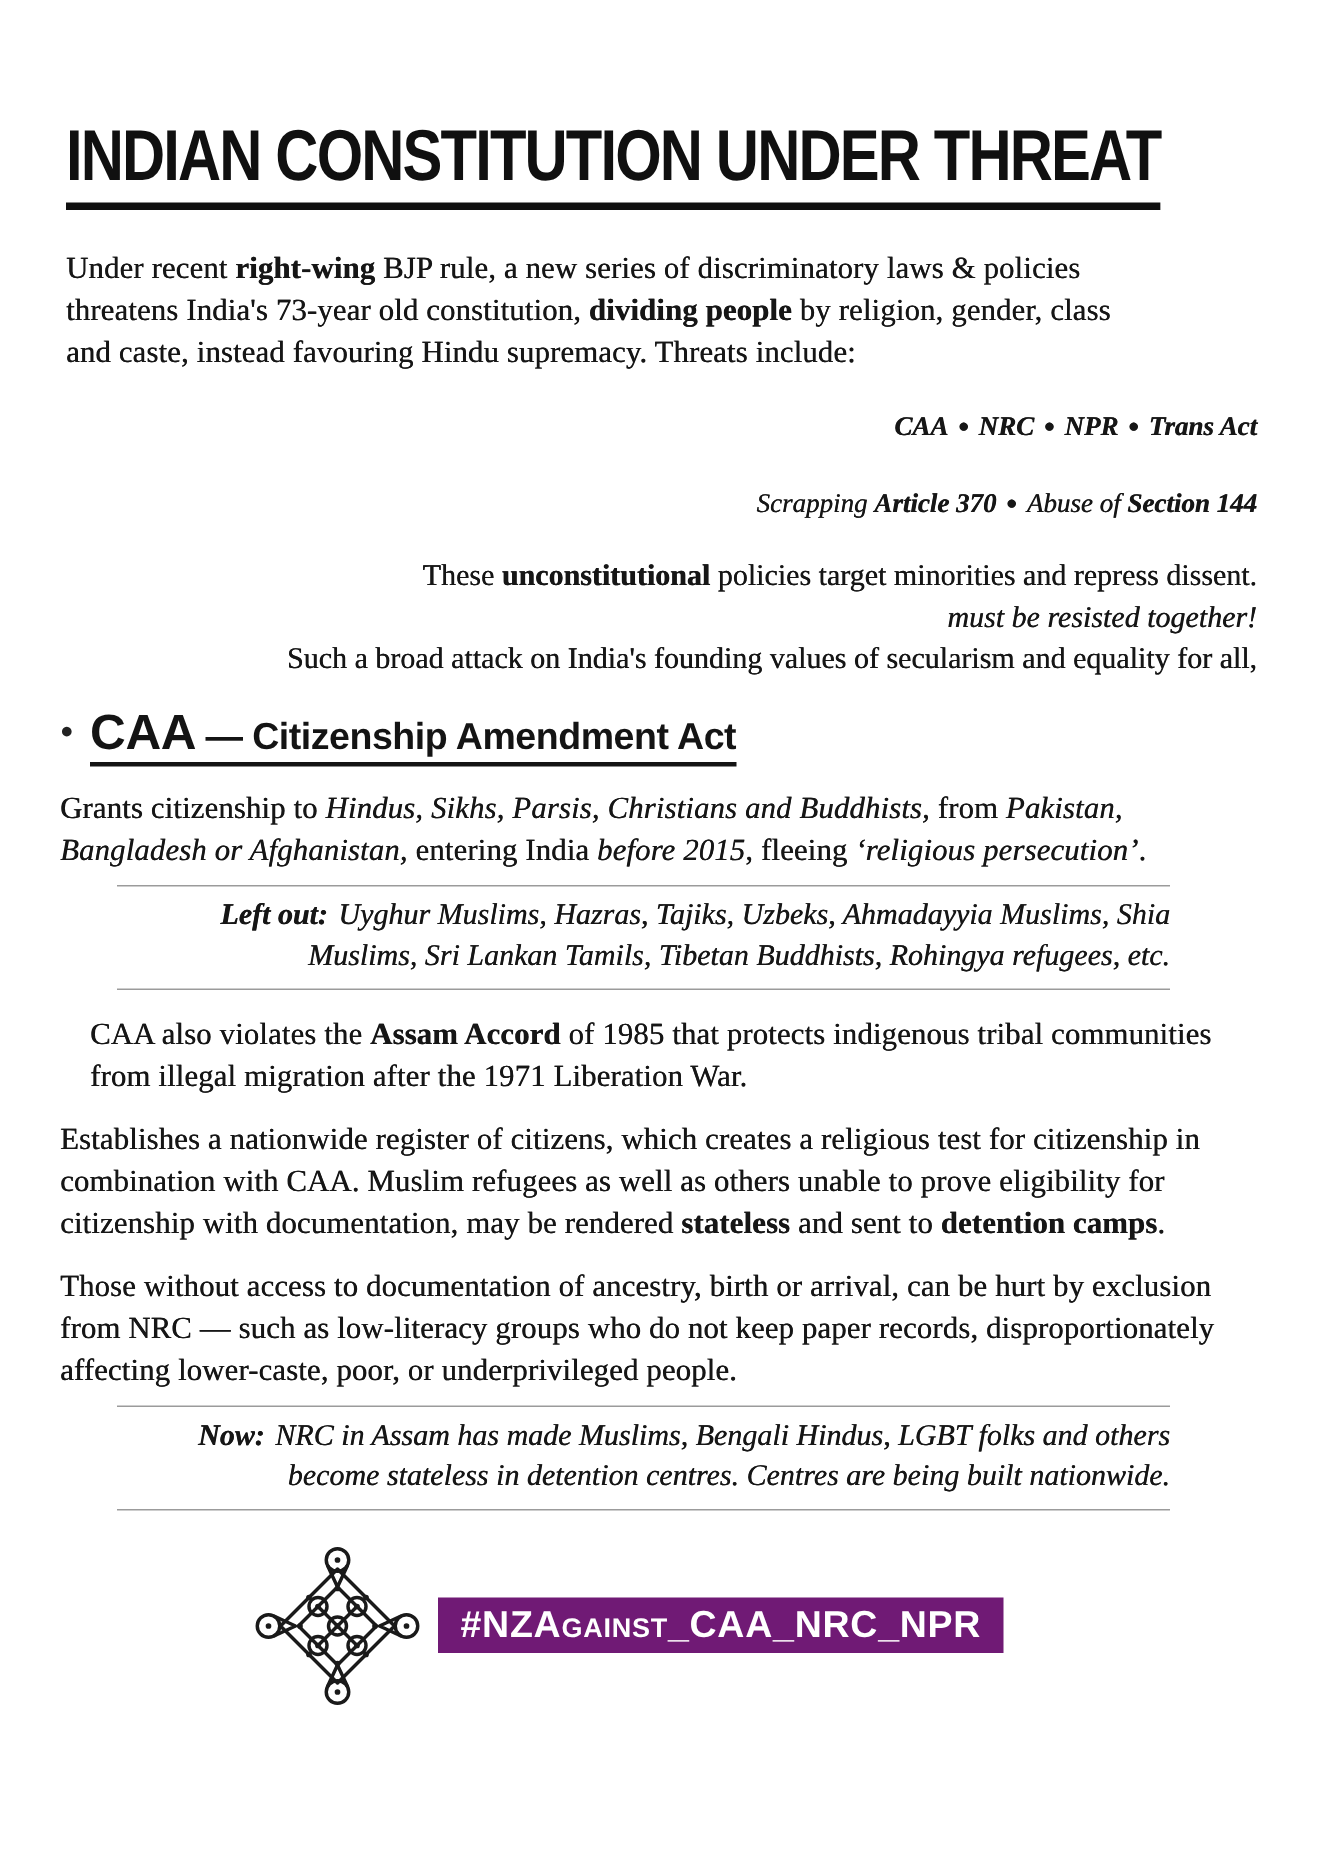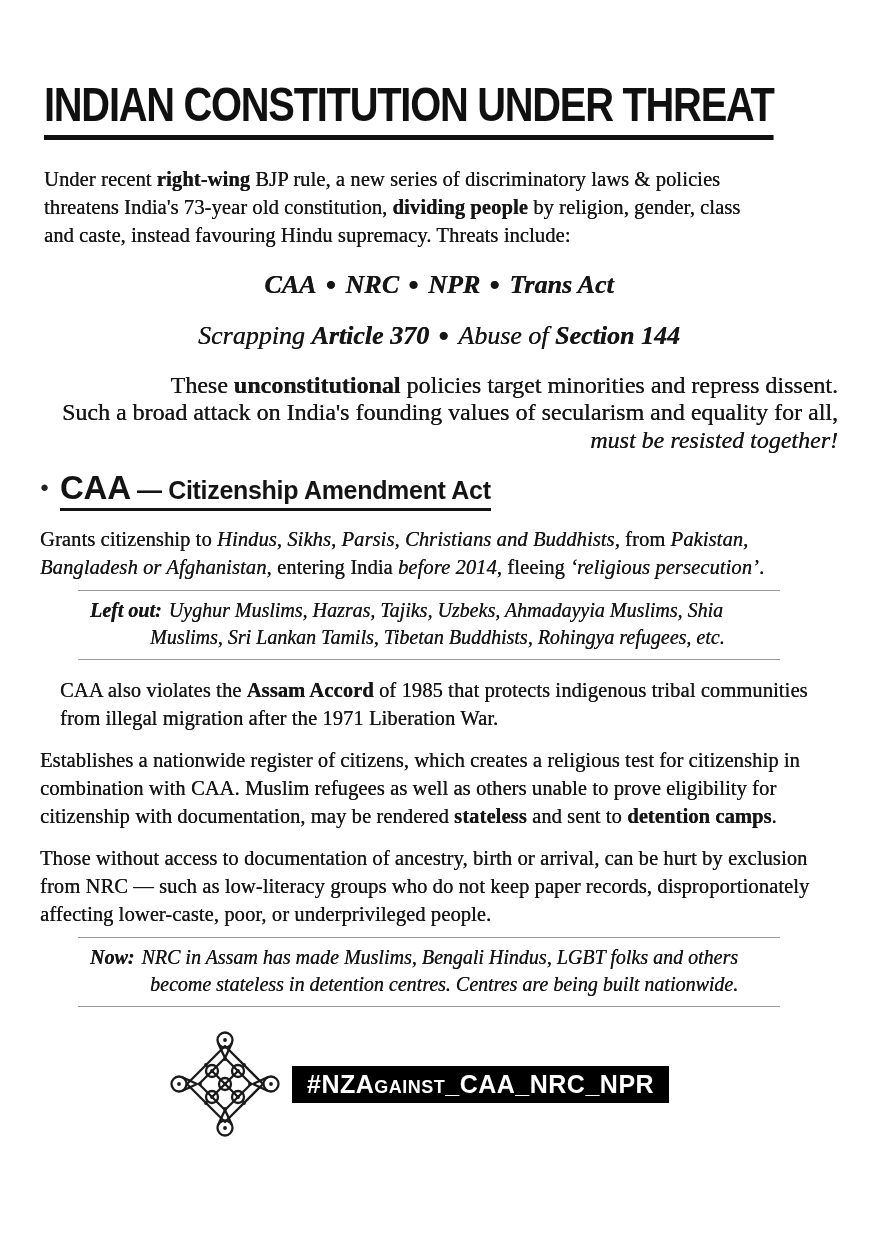--- a/index.html
+++ b/index.html
@@ -46,32 +46,32 @@
   .p-nrc1 { max-width: 782px; margin-top: 14px; }
   .p-nrc2 { max-width: 772px; margin-top: 14px; }
 
   .s-b  { font-weight: 700; }
   .s-i  { font-style: italic; }
   .s-bi { font-weight: 700; font-style: italic; }
   .s-dot { font-weight: 700; font-size: 0.70em; vertical-align: 0.14em; font-style: normal; }
 
   
   .slogan {
-    text-align: center;
-    font-size: 26px;
+    text-align: right;
+    font-size: 18px;
     line-height: 30px;
     margin: 20px 0 0 0;
     text-shadow: 0.3px 0 0 currentColor;
   }
   .slogan2 { margin-top: 21px; }
 
   
   .resist { margin-top: 21px; text-align: right; }
   .resist p {
-    margin: 0; font-size: 24px; line-height: 27.5px;
+    margin: 0; font-size: 20px; line-height: 27.5px;
     text-shadow: 0.25px 0 0 currentColor;
     text-align: right;
   }
 
   
   .section-h {
     margin: 15px 0 0 0;
     font-family: "Liberation Sans", sans-serif;
     font-weight: 700;
     color: #141414;
@@ -98,33 +98,34 @@
     padding: 6px 0 8px 0;
   }
   .callout p {
     margin: 0;
     font-size: 20px;
     line-height: 27px;
     font-style: italic;
     padding-left: 72px;
     text-indent: -60px;
     text-shadow: 0.25px 0 0 currentColor;
+    text-align: right;
   }
   .c-label { font-weight: 700; margin-right: 7px; }
 
   
   .footer {
     margin: 22px 0 0 128px;
     display: flex;
     align-items: center;
   }
   .kolam { flex: 0 0 auto; }
   .hashtag-badge {
     margin-left: 10px;
-    background: #000000;
+    background: #701a75;
     color: #ffffff;
     font-family: "Liberation Sans", sans-serif;
     font-weight: 700;
     font-size: 25px;
     font-variant: small-caps;
     letter-spacing: 0.5px;
     height: 37px;
     line-height: 36px;
     padding: 0 15px;
     white-space: nowrap;
@@ -139,29 +140,29 @@
     <span class="title-inner">INDIAN CONSTITUTION UNDER THREAT</span>
   </div>
 
   <p class="body-text intro"><span>Under recent </span><span class="s-b">right-wing</span><span> BJP rule, a new series of discriminatory laws &amp; policies threatens India's 73-year old constitution, </span><span class="s-b">dividing people</span><span> by religion, gender, class and caste, instead favouring Hindu supremacy. Threats include:</span></p>
 
   <p class="slogan"><span class="s-bi">CAA</span><span class="s-dot">&nbsp;&nbsp;●&nbsp;&nbsp;</span><span class="s-bi">NRC</span><span class="s-dot">&nbsp;&nbsp;●&nbsp;&nbsp;</span><span class="s-bi">NPR</span><span class="s-dot">&nbsp;&nbsp;●&nbsp;&nbsp;</span><span class="s-bi">Trans Act</span></p>
   <p class="slogan slogan2"><span class="s-i">Scrapping </span><span class="s-bi">Article 370</span><span class="s-dot">&nbsp;&nbsp;●&nbsp;&nbsp;</span><span class="s-i">Abuse of </span><span class="s-bi">Section 144</span></p>
 
   <div class="resist">
     <p><span>These </span><span class="s-b">unconstitutional</span><span> policies target minorities and repress dissent.</span></p>
+    <p><span class="s-i">must be resisted together!</span></p>
     <p><span>Such a broad attack on India's founding values of secularism and equality for all,</span></p>
-    <p><span class="s-i">must be resisted together!</span></p>
   </div>
 
   <h2 class="section-h">
     <span class="bullet">●</span><span class="h2-text"><span class="acronym">CAA</span> <span class="h-dash">—</span> <span class="h-rest">Citizenship Amendment Act</span></span>
   </h2>
 
-  <p class="body-text p-caa1"><span>Grants citizenship to </span><span class="s-i">Hindus, Sikhs, Parsis, Christians and Buddhists,</span><span> from </span><span class="s-i">Pakistan, Bangladesh or Afghanistan,</span><span> entering India </span><span class="s-i">before 2014</span><span>, fleeing </span><span class="s-i">‘religious persecution’</span><span>.</span></p>
+  <p class="body-text p-caa1"><span>Grants citizenship to </span><span class="s-i">Hindus, Sikhs, Parsis, Christians and Buddhists,</span><span> from </span><span class="s-i">Pakistan, Bangladesh or Afghanistan,</span><span> entering India </span><span class="s-i">before 2015</span><span>, fleeing </span><span class="s-i">‘religious persecution’</span><span>.</span></p>
 
   <div class="callout">
     <p><span class="c-label">Left out:</span><span class="c-body">Uyghur Muslims, Hazras, Tajiks, Uzbeks, Ahmadayyia Muslims, Shia Muslims, Sri Lankan Tamils, Tibetan Buddhists, Rohingya refugees, etc.</span></p>
   </div>
 
   <p class="body-text p-caa3"><span>CAA also violates the </span><span class="s-b">Assam Accord</span><span> of 1985 that protects indigenous tribal communities from illegal migration after the 1971 Liberation War.</span></p>
 
 
   <p class="body-text p-nrc1"><span>Establishes a nationwide register of citizens, which creates a religious test for citizenship in combination with CAA. Muslim refugees as well as others unable to prove eligibility for citizenship with documentation, may be rendered </span><span class="s-b">stateless</span><span> and sent to </span><span class="s-b">detention camps</span><span>.</span></p>
   <p class="body-text p-nrc2"><span>Those without access to documentation of ancestry, birth or arrival, can be hurt by exclusion from NRC — such as low-literacy groups who do not keep paper records, disproportionately affecting lower-caste, poor, or underprivileged people.</span></p>

